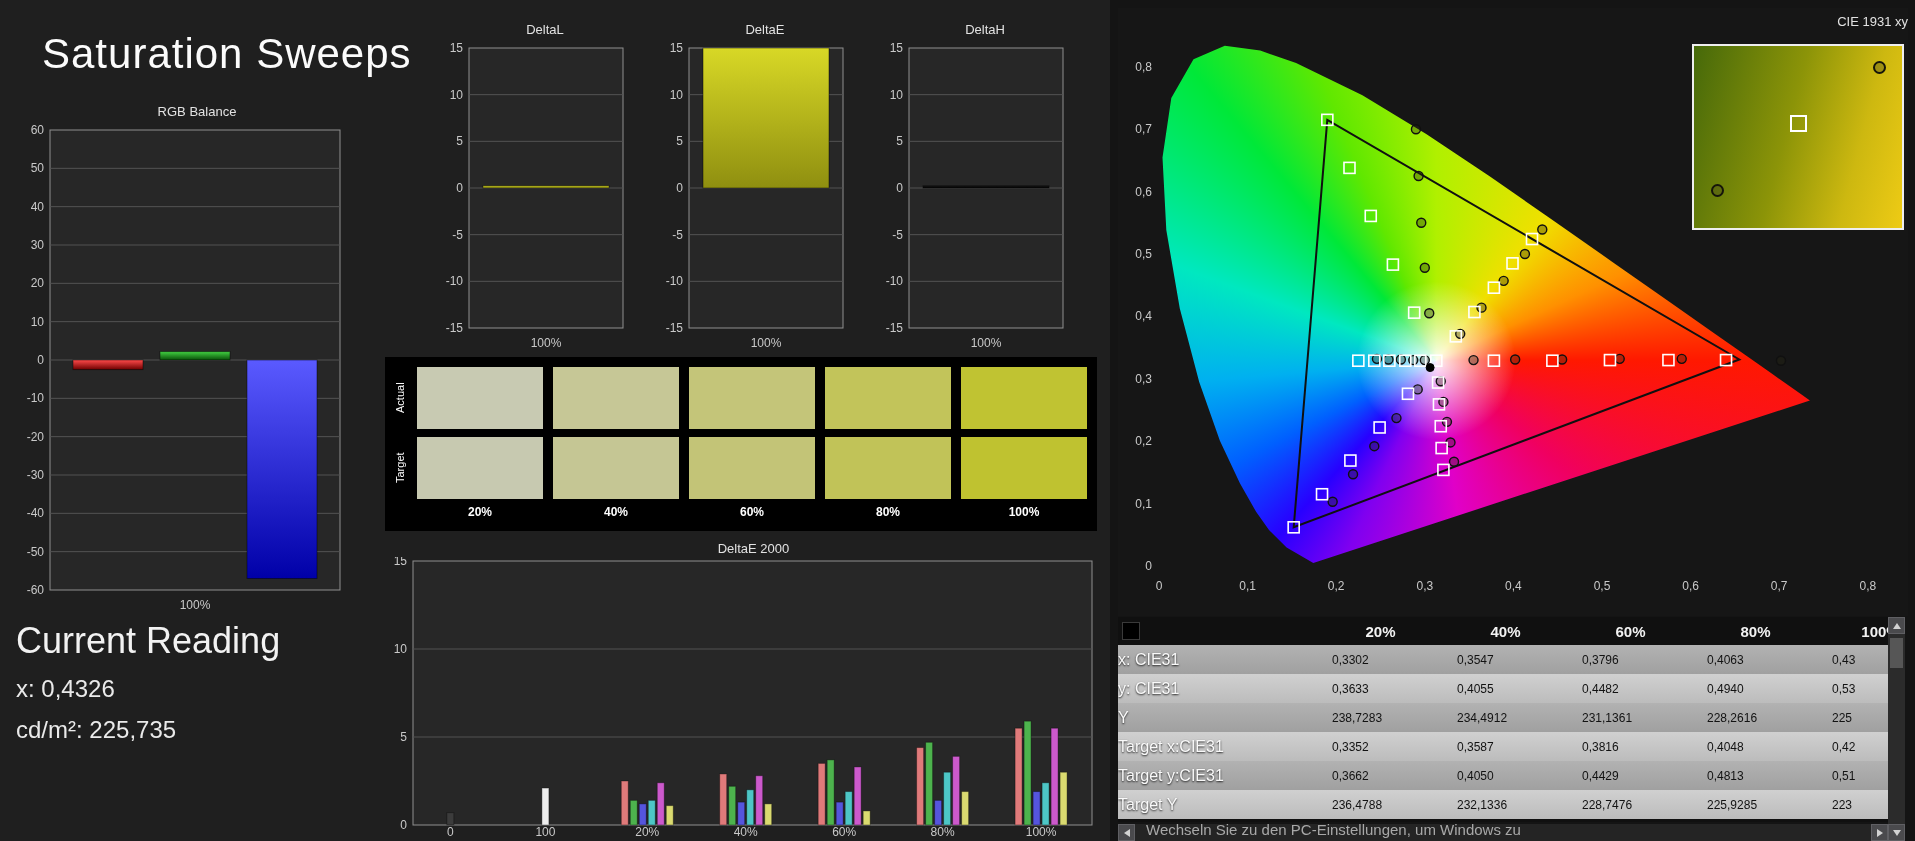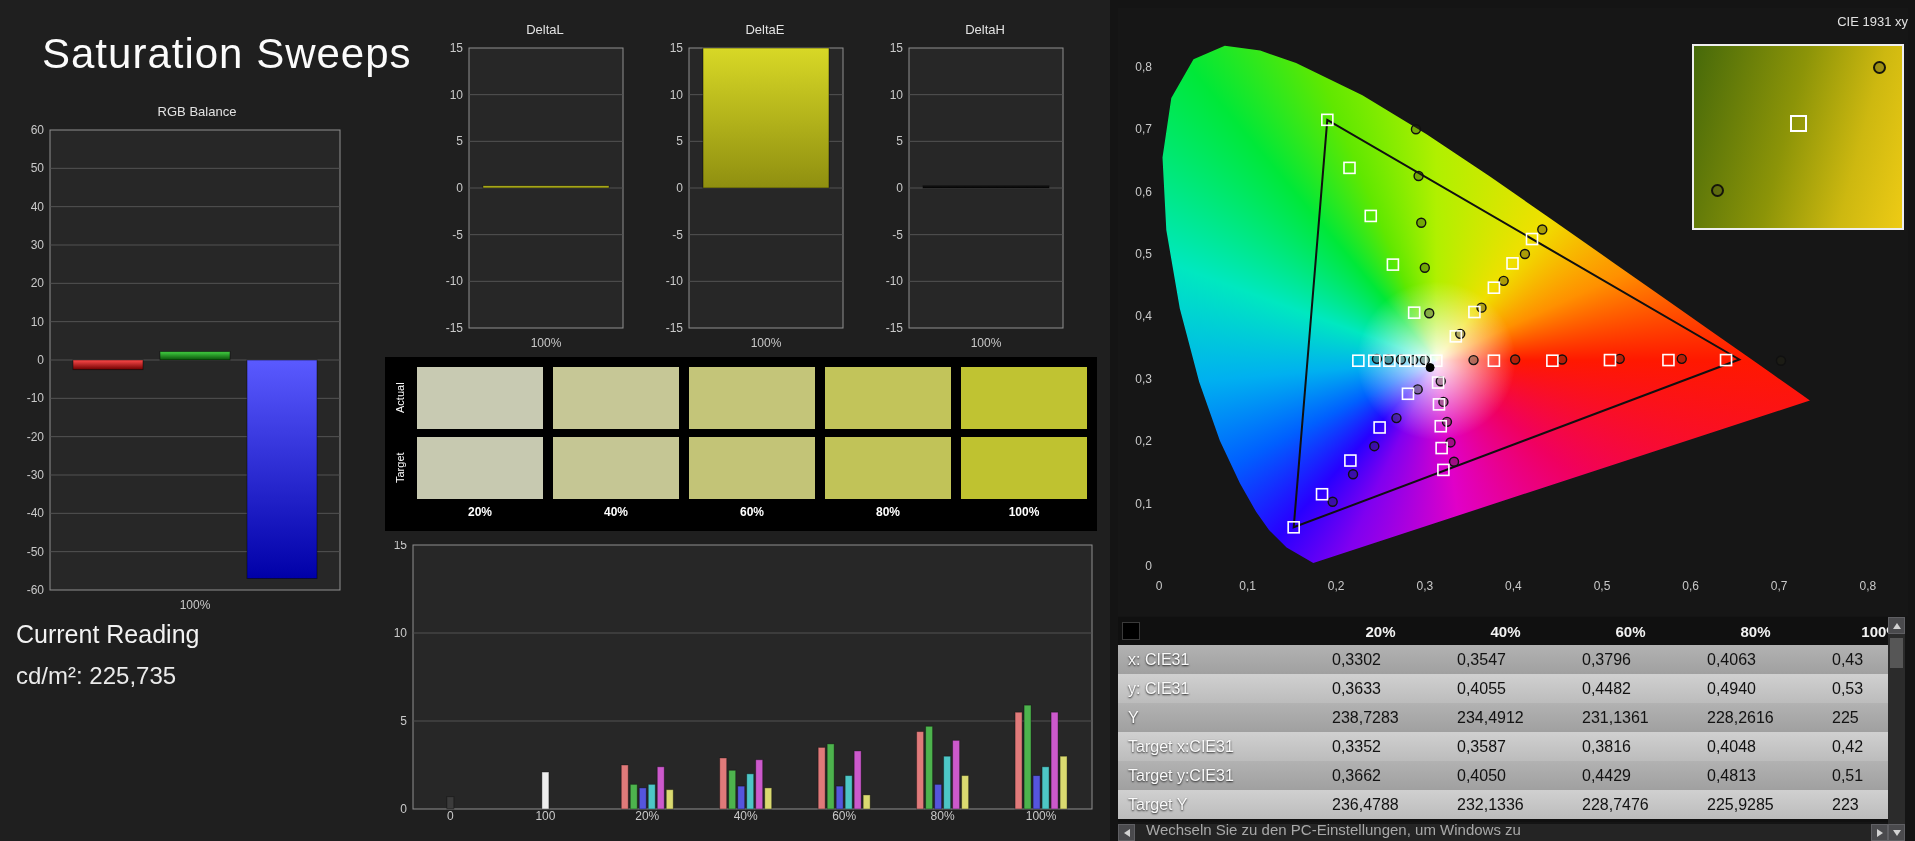--- a/index.html
+++ b/index.html
@@ -10,21 +10,21 @@
   #page-title{position:absolute;left:26px;top:14px;margin:16px;font-size:42px;font-weight:300;
     color:#fbfbfb;letter-spacing:1px;}
   .chart-title{font-size:13px;color:#e2e2e2;text-align:center;height:18px;}
   #rgb-chart{left:14px;top:104px;width:330px;}
   #rgb-chart .chart-title{padding-left:36px;}
   #deltaL{left:437px;top:22px;width:190px;}
   #deltaC{left:657px;top:22px;width:190px;}
   #deltaH{left:877px;top:22px;width:190px;}
   #deltaL .chart-title,#deltaC .chart-title,#deltaH .chart-title{padding-left:26px;}
   #current-reading{left:16px;top:620px;width:350px;}
-  #cr-heading{font-size:25px;font-weight:400;color:#f2f2f2;margin:0 0 12px 0;}
+  #cr-heading{font-size:36px;font-weight:400;color:#f2f2f2;margin:0 0 12px 0;}
   .cr-line{font-size:24px;color:#eaeaea;margin-top:13px;}
   #swatch-panel{left:385px;top:357px;width:712px;height:174px;background:#000;}
   .swatch{position:absolute;width:126px;height:62px;}
   .swatch-col-label{position:absolute;top:148px;width:126px;text-align:center;font-size:12px;
     font-weight:bold;color:#fff;}
   .swatch-row-label{position:absolute;left:8px;width:14px;height:62px;color:#fff;font-size:11px;
     writing-mode:vertical-rl;transform:rotate(180deg);display:flex;align-items:center;justify-content:center;}
   #deltae{left:385px;top:541px;width:715px;}
   #deltae .chart-title{padding-left:22px;height:16px;}
   #cie-panel{left:1118px;top:8px;width:790px;height:608px;background:#161616;}
@@ -35,23 +35,23 @@
     box-sizing:border-box;background:linear-gradient(105deg,#46690a 0%,#8c9408 45%,#cdb810 75%,#eecb15 100%);}
   .inset-square{position:absolute;width:13px;height:13px;border:2px solid #fff;}
   .inset-dot{position:absolute;width:9px;height:9px;border:2px solid #15150a;border-radius:50%;
     background:rgba(70,70,30,0.35);}
   #cal-table{left:1118px;top:617px;width:770px;height:205px;overflow:hidden;background:#101010;}
   .t-header{display:flex;height:28px;align-items:center;color:#f2f2f2;font-weight:bold;font-size:15px;width:825px;}
   .t-corner{width:200px;flex:none;display:flex;align-items:center;padding-left:4px;box-sizing:border-box;}
   .t-corner-box{width:16px;height:16px;background:#000;border:1px solid #3a3a3a;}
   .t-hcell{width:125px;flex:none;text-align:center;}
   .t-row{display:flex;height:29px;align-items:center;width:825px;}
-  .t-label{width:200px;flex:none;padding-left:10px;color:#fafafa;font-size:16px;box-sizing:border-box;
+  .t-label{width:200px;flex:none;color:#fafafa;font-size:16px;box-sizing:border-box;
     text-shadow:0 1px 2px rgba(0,0,0,0.85);}
-  .t-cell{width:125px;flex:none;padding-left:14px;color:#121212;font-size:16px;box-sizing:border-box;}
+  .t-cell{width:125px;flex:none;padding-left:14px;color:#121212;font-size:12px;box-sizing:border-box;}
   .row-a{background:linear-gradient(#b2b2b2,#a0a0a0);}
   .row-b{background:linear-gradient(#d0d0d0,#bcbcbc);}
   .sb{position:absolute;background:#2b2b2b;}
   #v-scroll{left:1888px;top:617px;width:17px;height:224px;}
   #v-thumb{position:absolute;left:1890px;top:638px;width:13px;height:30px;background:#565656;}
   #h-scroll{left:1118px;top:824px;width:770px;height:17px;background:#242424;}
   .sb-btn{position:absolute;width:17px;height:17px;background:#4a4a4d;border:1px solid #5f5f63;
     box-sizing:border-box;display:flex;align-items:center;justify-content:center;cursor:pointer;}
   .tri-up{width:0;height:0;border-left:4px solid transparent;border-right:4px solid transparent;
     border-bottom:6px solid #d2d2d2;}
@@ -116,20 +116,21 @@
         <rect x="59" y="238" width="70" height="9.583333333333343" fill="url(#rgb_balance-g0)" stroke="rgba(0,0,0,0.45)" stroke-width="1"></rect>
         <rect x="146" y="229.56666666666666" width="70" height="8.433333333333337" fill="url(#rgb_balance-g1)" stroke="rgba(0,0,0,0.45)" stroke-width="1"></rect>
         <rect x="233" y="238" width="70" height="218.5" fill="url(#rgb_balance-g2)" stroke="rgba(0,0,0,0.45)" stroke-width="1"></rect>
         <text x="181" y="487" fill="#c9c9c9" font-size="12" text-anchor="middle">100%</text>
       </svg>
   </section>
 
   <section class="section" id="current-reading">
     <div id="cr-heading">Current Reading</div>
     <div id="cr-lines">
+        <div class="cr-line">x: 0,4326</div>
         <div class="cr-line">cd/m²: 225,735</div>
       </div>
   </section>
 
   <section class="section" id="deltaL">
     <div class="chart-title">DeltaL</div>
     <svg id="deltaL-svg" width="190" height="322">
         <rect x="32" y="8" width="154" height="280" fill="#272727" stroke="#909090"></rect>
         <text x="26" y="292" fill="#c9c9c9" font-size="12" text-anchor="end">-15</text>
         <line x1="32" y1="241.33333333333334" x2="186" y2="241.33333333333334" stroke="#535353"></line>
@@ -220,20 +221,21 @@
       <div class="swatch" style="left: 440px; top: 80px; background: linear-gradient(rgb(193, 195, 88), rgb(193, 195, 88));"></div>
       <div class="swatch" style="left: 576px; top: 80px; background: linear-gradient(rgb(191, 194, 48), rgb(191, 194, 48));"></div>
       <div class="swatch-col-label" style="left: 32px;">20%</div>
       <div class="swatch-col-label" style="left: 168px;">40%</div>
       <div class="swatch-col-label" style="left: 304px;">60%</div>
       <div class="swatch-col-label" style="left: 440px;">80%</div>
       <div class="swatch-col-label" style="left: 576px;">100%</div>
     </section>
 
   <section class="section" id="deltae">
+    <div class="chart-title">DeltaE 2000</div>
     <svg id="deltae-svg" width="715" height="284">
         <rect x="28" y="4" width="679" height="264" fill="#272727" stroke="#909090"></rect>
         <text x="22" y="272" fill="#c9c9c9" font-size="12" text-anchor="end">0</text>
         <line x1="28" y1="180" x2="707" y2="180" stroke="#535353"></line>
         <text x="22" y="184" fill="#c9c9c9" font-size="12" text-anchor="end">5</text>
         <line x1="28" y1="92" x2="707" y2="92" stroke="#535353"></line>
         <text x="22" y="96" fill="#c9c9c9" font-size="12" text-anchor="end">10</text>
         <text x="22" y="8" fill="#c9c9c9" font-size="12" text-anchor="end">15</text>
         <rect x="61.845" y="255.68" width="7" height="12.319999999999999" fill="#3c3c3c" stroke="rgba(0,0,0,0.35)"></rect>
         <text x="65.345" y="279" fill="#c9c9c9" font-size="12" text-anchor="middle">0</text>

